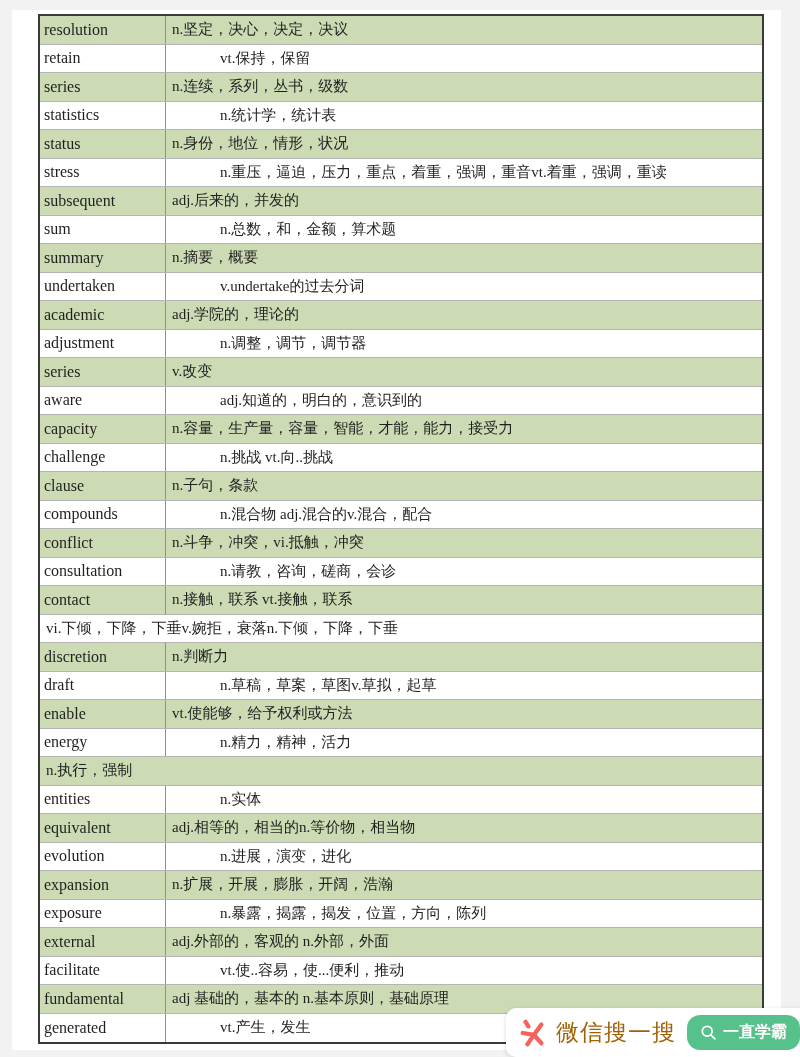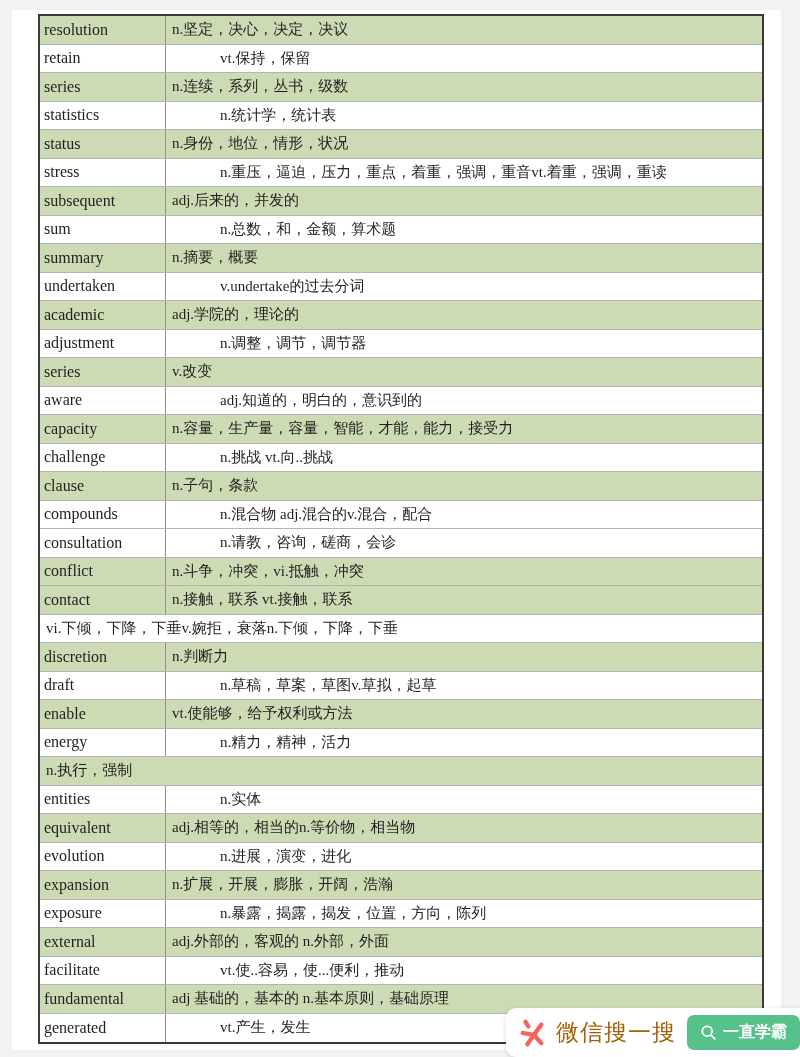--- a/index.html
+++ b/index.html
@@ -75,21 +75,21 @@
   .wm-label {
     font-size: 23px;
     color: #a16207;
     letter-spacing: 1px;
     white-space: nowrap;
   }
   .wm-btn {
     margin-left: 11px;
     height: 35px;
     padding: 0 13px;
-    border-radius: 7px;
+    border-radius: 13px;
     background: var(--btn-green, #57c18c);
     color: #ffffff;
     display: flex;
     align-items: center;
     gap: 6px;
     font-size: 16px;
     font-weight: bold;
     white-space: nowrap;
   }
 </style>
@@ -164,27 +164,27 @@
       <div class="cell def">n.挑战 vt.向..挑战</div>
     </div>
     <div class="row green">
       <div class="cell word">clause</div>
       <div class="cell def">n.子句，条款</div>
     </div>
     <div class="row white">
       <div class="cell word">compounds</div>
       <div class="cell def">n.混合物 adj.混合的v.混合，配合</div>
     </div>
+    <div class="row green">
+      <div class="cell word">conflict</div>
+      <div class="cell def">n.斗争，冲突，vi.抵触，冲突</div>
+    </div>
     <div class="row white">
       <div class="cell word">consultation</div>
       <div class="cell def">n.请教，咨询，磋商，会诊</div>
-    </div>
-    <div class="row green">
-      <div class="cell word">conflict</div>
-      <div class="cell def">n.斗争，冲突，vi.抵触，冲突</div>
     </div>
     <div class="row green">
       <div class="cell word">contact</div>
       <div class="cell def">n.接触，联系 vt.接触，联系</div>
     </div>
     <div class="row white">
       <div class="cell def">vi.下倾，下降，下垂v.婉拒，衰落n.下倾，下降，下垂</div>
     </div>
     <div class="row green">
       <div class="cell word">discretion</div>

